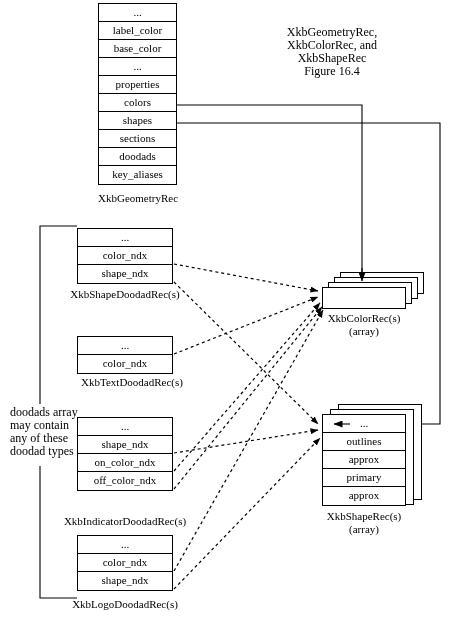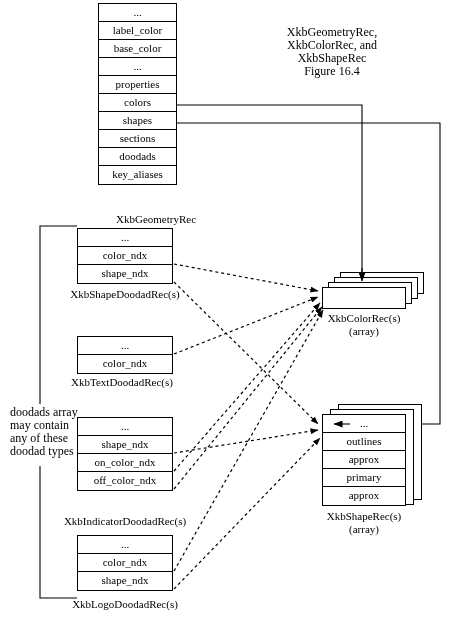--- a/index.html
+++ b/index.html
@@ -102,21 +102,21 @@
     <div class="row">label_color</div>
     <div class="row">base_color</div>
     <div class="row">...</div>
     <div class="row">properties</div>
     <div class="row">colors</div>
     <div class="row">shapes</div>
     <div class="row">sections</div>
     <div class="row">doodads</div>
     <div class="row">key_aliases</div>
   </div>
-  <div class="caption" style="left:116px; top:192px; width:79px;margin-top:21px;">XkbGeometryRec</div>
+  <div class="caption" style="left:98px; top:192px; width:79px;">XkbGeometryRec</div>
 
   <div class="note center" style="left:272px; top:26px; width:120px;">
     <div>XkbGeometryRec,</div>
     <div>XkbColorRec, and</div>
     <div>XkbShapeRec</div>
     <div>Figure 16.4</div>
   </div>
 
   <div class="note" style="left:10px; top:406px; width:76px;">
     <div>doodads array</div>
@@ -131,21 +131,21 @@
     <div class="row">...</div>
     <div class="row">color_ndx</div>
     <div class="row">shape_ndx</div>
   </div>
   <div class="caption" style="left:65px; top:288px; width:120px;">XkbShapeDoodadRec(s)</div>
 
   <div class="struct" style="left:77px; top:336px; width:96px;">
     <div class="row">...</div>
     <div class="row">color_ndx</div>
   </div>
-  <div class="caption" style="left:62px; top:376px; width:120px;">XkbTextDoodadRec(s)</div>
+  <div class="caption" style="left:72px; top:376px; width:120px;">XkbTextDoodadRec(s)</div>
 
   <div class="struct" style="left:77px; top:417px; width:96px;">
     <div class="row">...</div>
     <div class="row">shape_ndx</div>
     <div class="row">on_color_ndx</div>
     <div class="row">off_color_ndx</div>
   </div>
   <div class="caption" style="left:55px; top:515px; width:140px;">XkbIndicatorDoodadRec(s)</div>
 
   <div class="struct" style="left:77px; top:535px; width:96px;">

